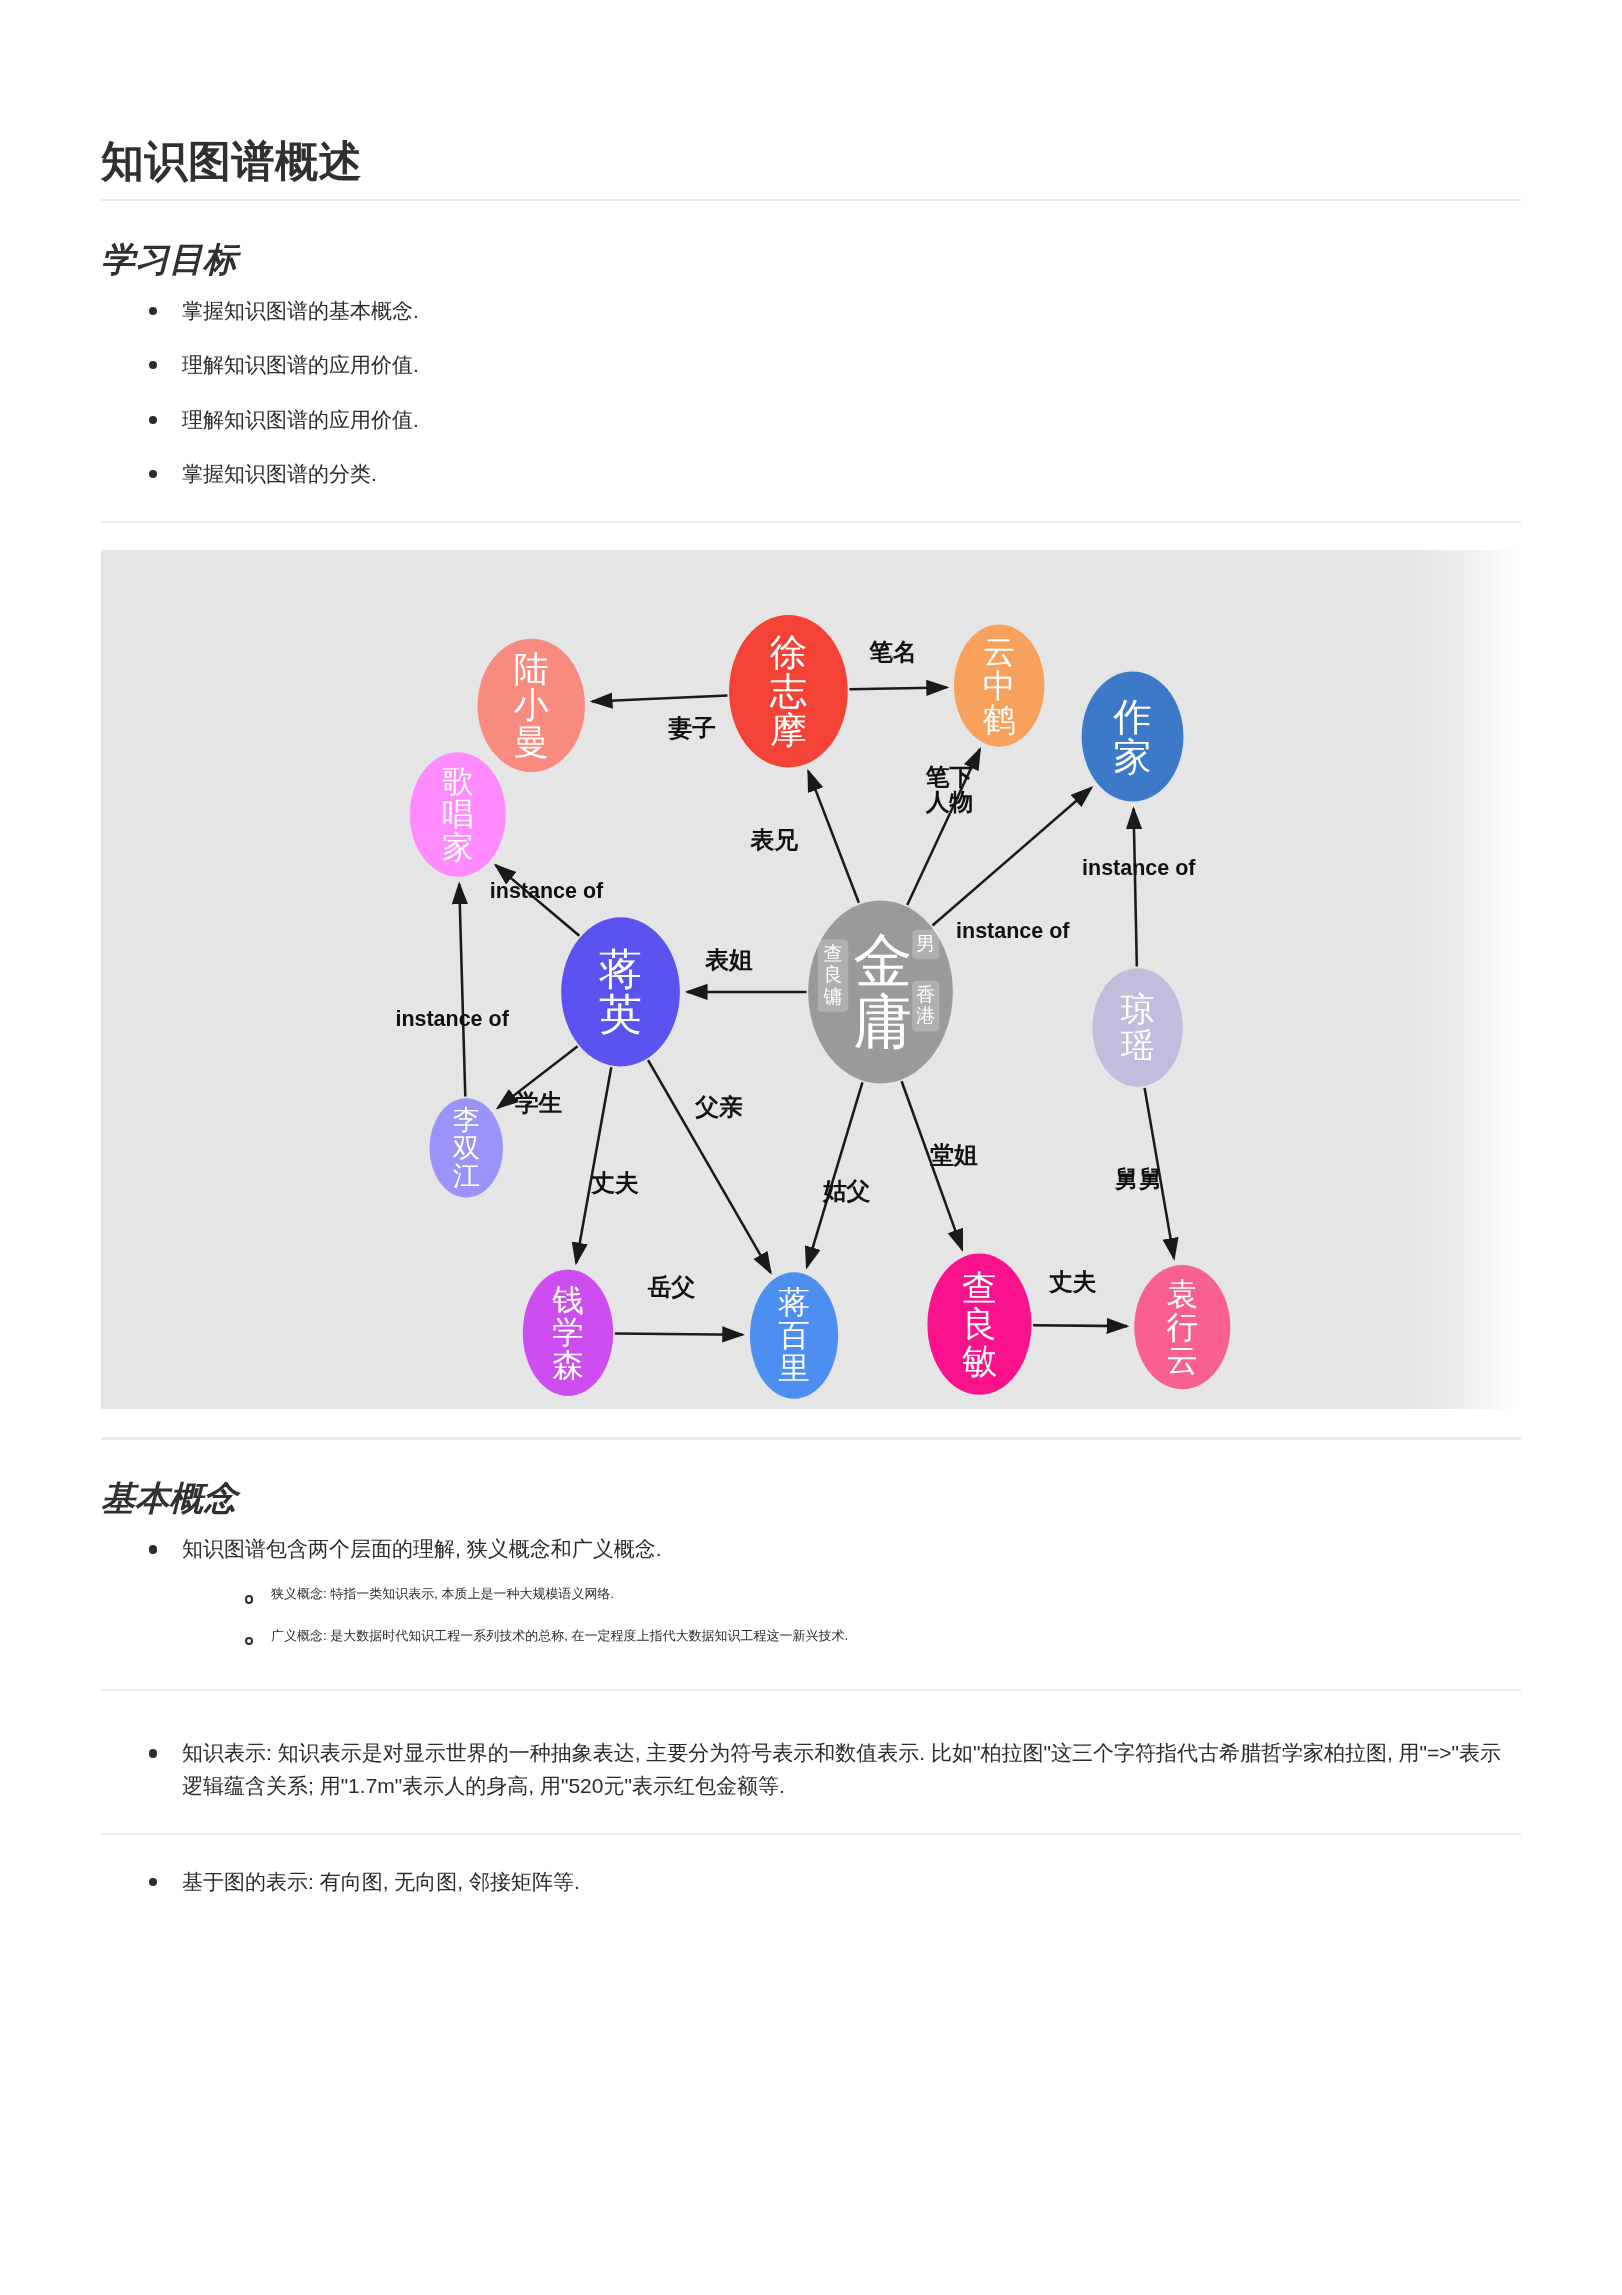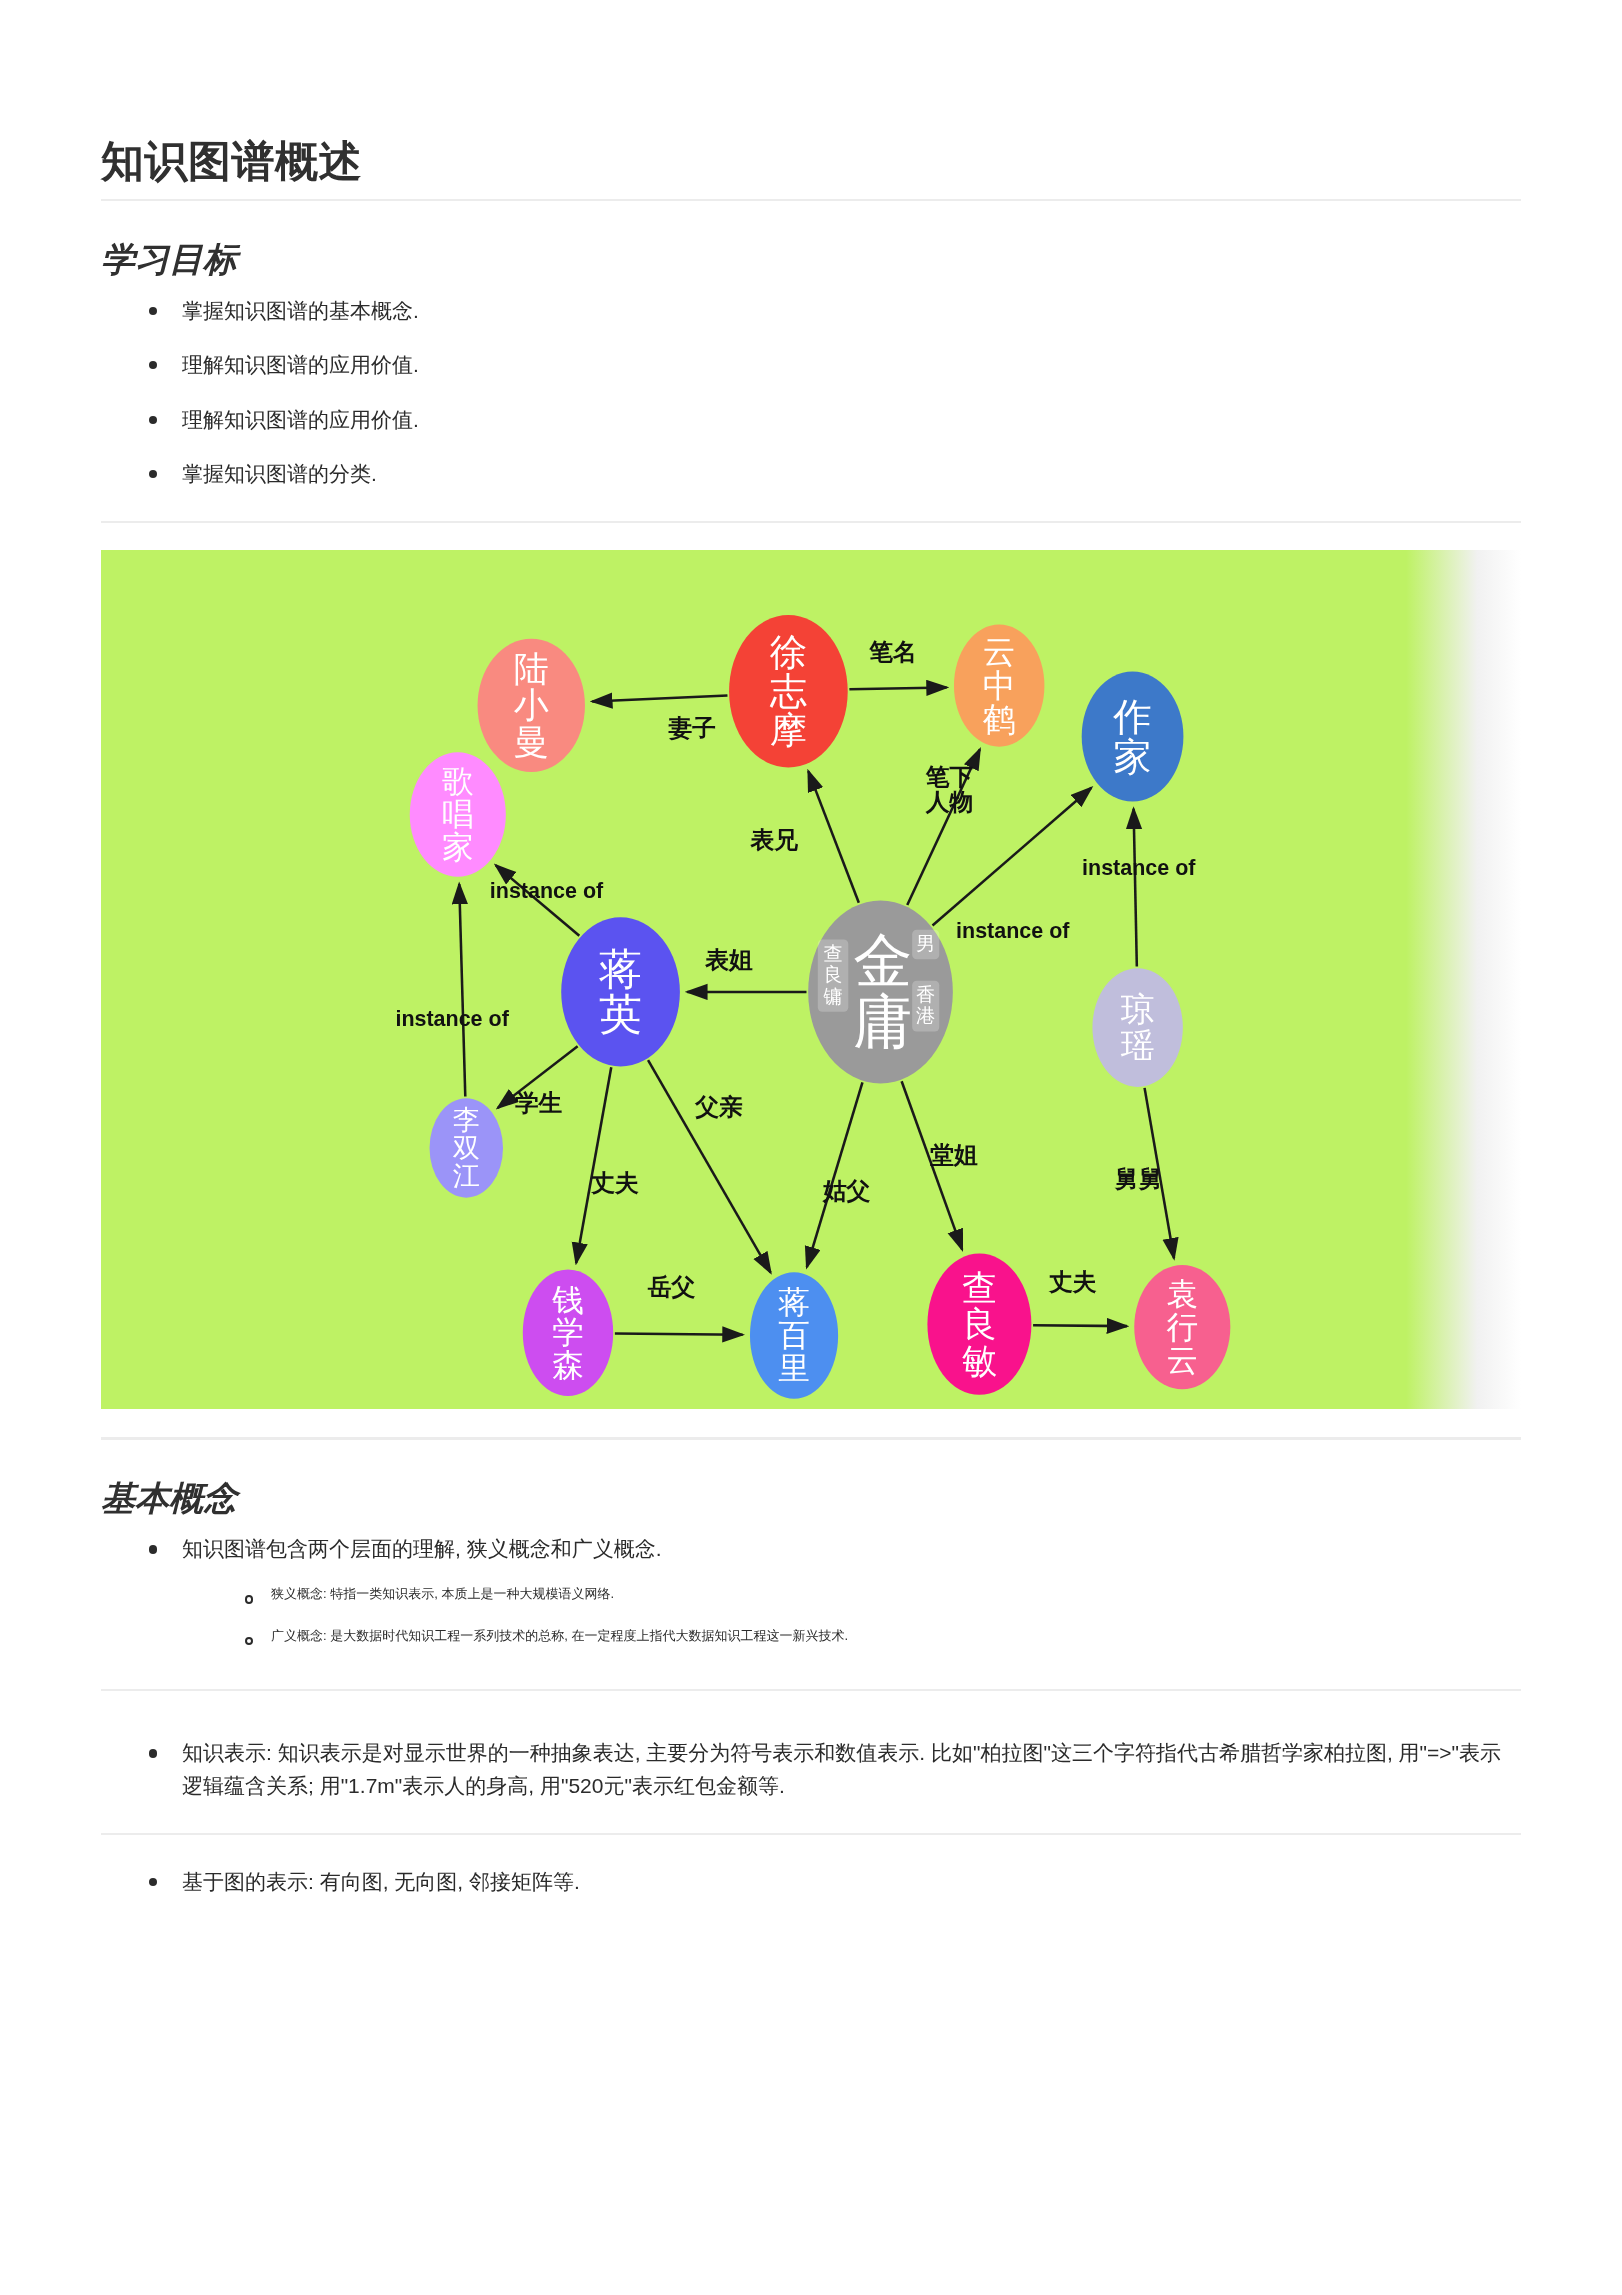--- a/index.html
+++ b/index.html
@@ -105,21 +105,21 @@
   
   .figure-wrap {
     width: 100%;
     margin: 27px 0 0 0;
     position: relative;
   }
   .figure {
     position: relative;
     width: 1420px;
     height: 859px;
-    background: #bef264;
+    background: #e5e5e5;
     overflow: hidden;
   }
   .figure .fade-right {
     position: absolute;
     right: 0; top: 0;
     width: 115px; height: 100%;
     background: linear-gradient(to right, rgba(255,255,255,0) 0%, #f1f1f1 62%, #ffffff 100%);
     pointer-events: none;
     z-index: 6;
   }

